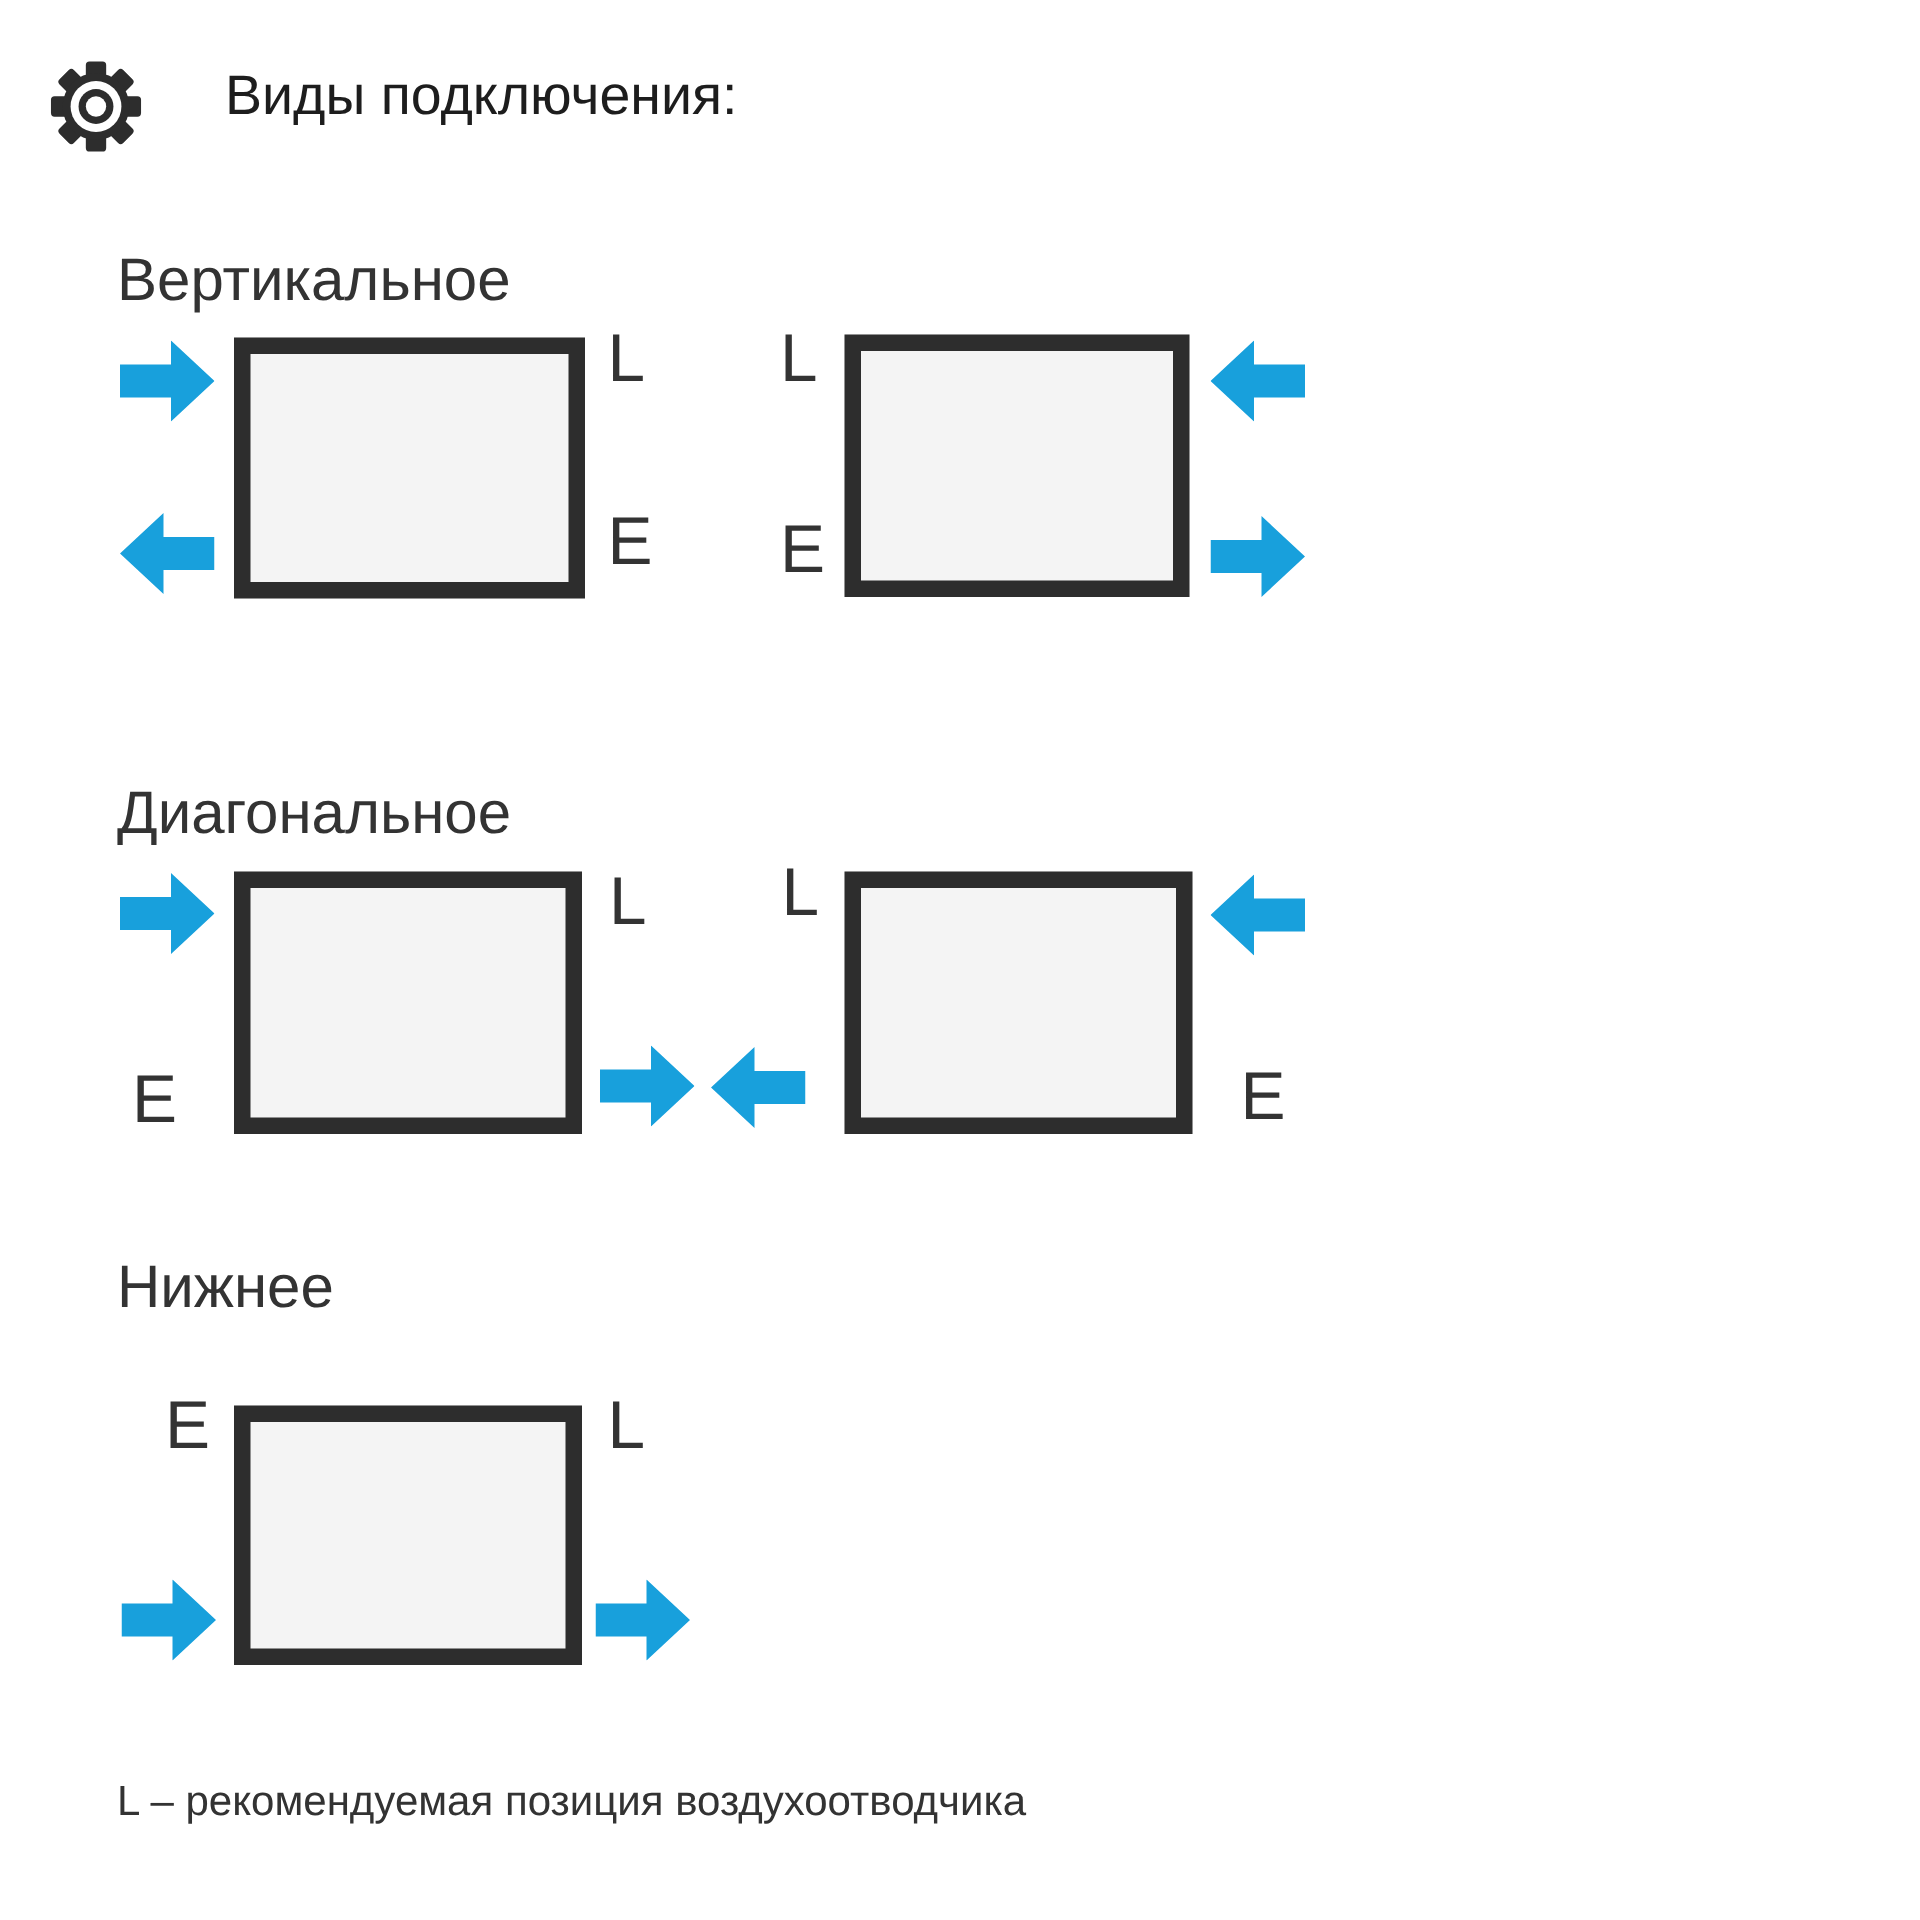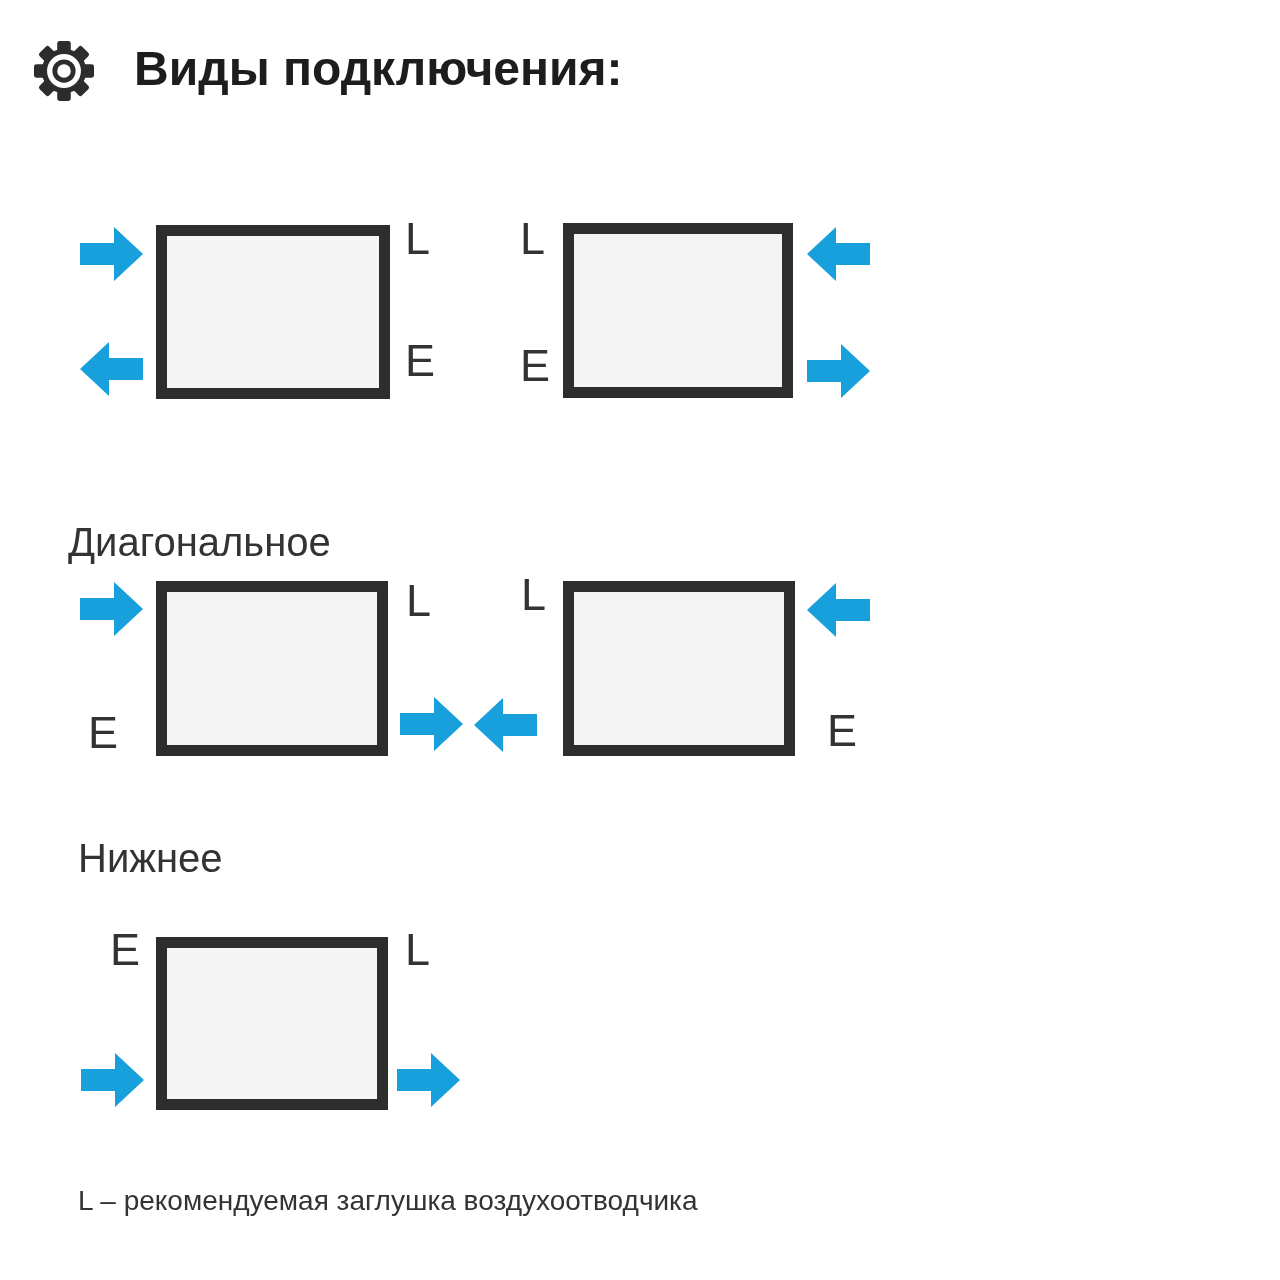--- a/index.html
+++ b/index.html
@@ -9,21 +9,21 @@
     --radiator_fill:#f4f4f4;
     --text:#333333;
     --title_text:#1d1d1d;
   }
   html,body{margin:0;padding:0;background:#ffffff;}
   .page{
     position:relative;width:1280px;height:1280px;background:#ffffff;
     font-family:"Liberation Sans",sans-serif;overflow:hidden;
   }
   .abs{position:absolute;}
-  .page-title{font-size:48px;font-weight:700;color:var(--title_text);line-height:1;white-space:nowrap;}
+  .page-title{font-size:37px;font-weight:400;color:var(--title_text);line-height:1;white-space:nowrap;margin-left:16px;}
   .sec-title{font-size:40px;font-weight:400;color:var(--text);line-height:1;white-space:nowrap;}
   .gear{display:block;}
   .radiator{border:11px solid var(--outline);background:var(--radiator_fill);box-sizing:border-box;}
   .arrow{width:63px;height:54px;color:var(--arrow);display:block;}
   .arrow.left{transform:scaleX(-1);}
   .port-label{font-size:45px;font-weight:400;color:var(--text);line-height:1;}
   .legend{font-size:28px;color:var(--text);line-height:33px;white-space:nowrap;}
 </style>
 </head>
 <body>
@@ -41,20 +41,21 @@
       <rect x="25" y="1" width="14" height="14" rx="2.5" transform="rotate(270 32 32)"></rect>
       <rect x="25" y="1" width="14" height="14" rx="2.5" transform="rotate(315 32 32)"></rect>
       <circle cx="32" cy="32" r="23"></circle>
     </g>
     <circle cx="32" cy="32" r="17.5" fill="#ffffff"></circle>
     <circle cx="32" cy="32" r="12" fill="var(--outline)"></circle>
     <circle cx="32" cy="32" r="7" fill="#ffffff"></circle>
   </svg>
   <div class="page-title abs" style="left:134px;top:45px">Виды подключения:</div>
 
+  <div class="sec-title abs" style="left:78px;top:167px">Вертикальное</div>
 
   <svg class="arrow abs" style="left:80px;top:227px" viewBox="0 0 63 54">
     <polygon points="0,16 34,16 34,0 63,27 34,54 34,38 0,38" fill="currentColor"></polygon>
     </svg>
   <div class="radiator abs" style="left:156px;top:225px;width:234px;height:174px"></div>
   <div class="port-label abs" style="left:405px;top:216px">L</div>
   <svg class="arrow left abs" style="left:80px;top:342px" viewBox="0 0 63 54">
     <polygon points="0,16 34,16 34,0 63,27 34,54 34,38 0,38" fill="currentColor"></polygon>
     </svg>
   <div class="port-label abs" style="left:405px;top:338px">E</div>
@@ -62,21 +63,21 @@
   <div class="port-label abs" style="left:520px;top:216px">L</div>
   <div class="radiator abs" style="left:563px;top:223px;width:230px;height:175px"></div>
   <svg class="arrow left abs" style="left:807px;top:227px" viewBox="0 0 63 54">
     <polygon points="0,16 34,16 34,0 63,27 34,54 34,38 0,38" fill="currentColor"></polygon>
     </svg>
   <div class="port-label abs" style="left:520px;top:343px">E</div>
   <svg class="arrow abs" style="left:807px;top:344px" viewBox="0 0 63 54">
     <polygon points="0,16 34,16 34,0 63,27 34,54 34,38 0,38" fill="currentColor"></polygon>
     </svg>
 
-  <div class="sec-title abs" style="left:68px;top:522px">Диагональное</div>
+  <div class="sec-title abs" style="left:78px;top:522px">Диагональное</div>
 
   <svg class="arrow abs" style="left:80px;top:582px" viewBox="0 0 63 54">
     <polygon points="0,16 34,16 34,0 63,27 34,54 34,38 0,38" fill="currentColor"></polygon>
     </svg>
   <div class="radiator abs" style="left:156px;top:581px;width:232px;height:175px"></div>
   <div class="port-label abs" style="left:406px;top:578px">L</div>
   <div class="port-label abs" style="left:88px;top:710px">E</div>
   <svg class="arrow abs" style="left:400px;top:697px" viewBox="0 0 63 54">
     <polygon points="0,16 34,16 34,0 63,27 34,54 34,38 0,38" fill="currentColor"></polygon>
     </svg>
@@ -97,16 +98,16 @@
   <div class="radiator abs" style="left:156px;top:937px;width:232px;height:173px"></div>
   <div class="port-label abs" style="left:405px;top:927px">L</div>
   <svg class="arrow abs" style="left:81px;top:1053px" viewBox="0 0 63 54">
     <polygon points="0,16 34,16 34,0 63,27 34,54 34,38 0,38" fill="currentColor"></polygon>
     </svg>
   <svg class="arrow abs" style="left:397px;top:1053px" viewBox="0 0 63 54">
     <polygon points="0,16 34,16 34,0 63,27 34,54 34,38 0,38" fill="currentColor"></polygon>
     </svg>
 
   <div class="abs" style="left:78px;top:1184px">
-    <div class="legend">L – рекомендуемая заглушка воздухоотводчика</div>
+    <div class="legend">L – рекомендуемая позиция воздухоотводчика</div>
   </div>
 
 </div>
 
 </body></html>

